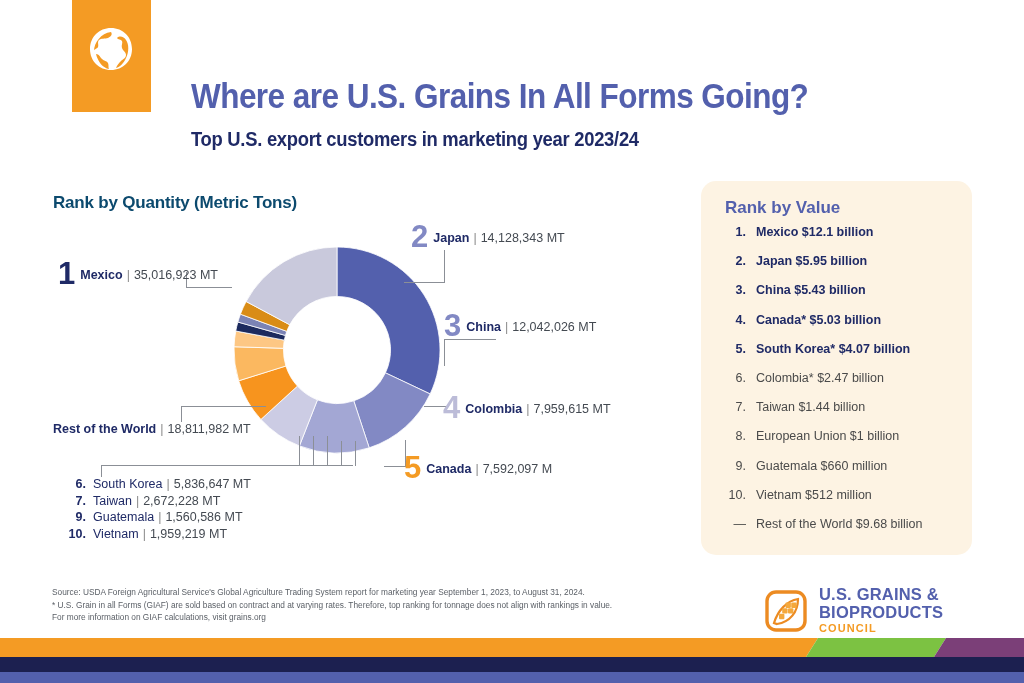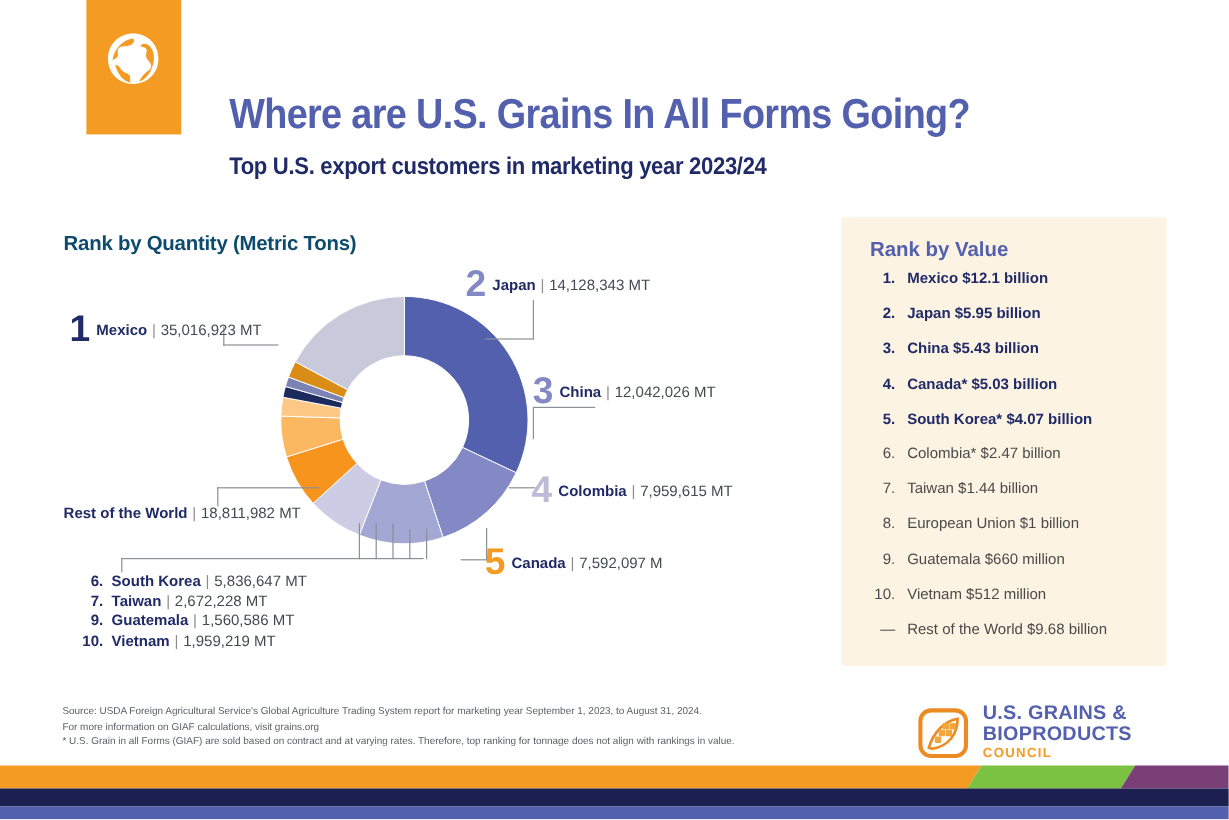--- a/index.html
+++ b/index.html
@@ -57,26 +57,26 @@
   #row-row {
     position:absolute; left:53px; top:419px; white-space:nowrap;
   }
   
   #list610 { position:absolute; left:62px; top:477px; }
   #list610 .li { white-space:nowrap; margin-bottom:2.5px; font-size:12.5px; }
   #list610 .idx {
     display:inline-block; width:24px; text-align:right;
     font-weight:bold; color:#1f2a66; font-size:12.5px;
   }
-  #list610 .nm { font-weight:bold; color:#1f2a66; padding-left:7px; }
+  #list610 .nm { font-weight:normal; color:#1f2a66; padding-left:7px; }
 
   
   #value-panel {
     position:absolute; left:701px; top:181px; width:271px; height:374px;
-    background:#fdf3e3; border-radius:2px;
+    background:#fdf3e3; border-radius:15px;
   }
   #value-heading {
     position:absolute; left:24px; top:17px;
     font-size:17px; font-weight:bold; color:#5360ad;
   }
   #value-list { position:absolute; left:24px; top:44px; width:240px; }
   #value-list .vrow {
     display:flex; align-items:baseline; height:29.2px; white-space:nowrap;
   }
   #value-list .vidx {
@@ -171,21 +171,21 @@
 <div class="ln" style="left:299px; top:436px; width:1.4px; height:30px;"></div>
 <div class="ln" style="left:313px; top:436px; width:1.4px; height:30px;"></div>
 <div class="ln" style="left:327px; top:436px; width:1.4px; height:30px;"></div>
 <div class="ln" style="left:341px; top:441px; width:1.4px; height:25px;"></div>
 <div class="ln" style="left:355px; top:441px; width:1.4px; height:25px;"></div>
 
 <div class="callout" style="left:58px; top:258px;">
   <span class="rank-num" style="color:#1f2a66;">1</span><span class="lbl-name">Mexico</span><span class="lbl-sep">|</span><span class="lbl-val">35,016,923 MT</span>
 </div>
 
-<div class="callout" style="left:388px; top:221px;">
+<div class="callout" style="left:411px; top:221px;">
   <span class="rank-num" style="color:#8289c4;">2</span><span class="lbl-name">Japan</span><span class="lbl-sep">|</span><span class="lbl-val">14,128,343 MT</span>
 </div>
 
 <div class="callout" style="left:444px; top:310px;">
   <span class="rank-num" style="color:#8289c4;">3</span><span class="lbl-name">China</span><span class="lbl-sep">|</span><span class="lbl-val">12,042,026 MT</span>
 </div>
 
 <div class="callout" style="left:443px; top:392px;">
   <span class="rank-num" style="color:#bcbcd8;">4</span><span class="lbl-name">Colombia</span><span class="lbl-sep">|</span><span class="lbl-val">7,959,615 MT</span>
 </div>
@@ -258,22 +258,22 @@
     </div>
     <div class="vrow rest">
       <span class="vidx">—</span>
       <span class="vtxt">Rest of the World $9.68 billion</span>
     </div>
   </div>
 </div>
 
 <div id="source">
   <div>Source: USDA Foreign Agricultural Service's Global Agriculture Trading System report for marketing year September 1, 2023, to August 31, 2024.</div>
+  <div>* U.S. Grain in all Forms (GIAF) are sold based on contract and at varying rates. Therefore, top ranking for tonnage does not align with rankings in value.</div>
   <div>For more information on GIAF calculations, visit grains.org</div>
-  <div>* U.S. Grain in all Forms (GIAF) are sold based on contract and at varying rates. Therefore, top ranking for tonnage does not align with rankings in value.</div>
 </div>
 
 <div id="logo">
   <svg id="logo-mark" viewBox="0 0 42 42">
     <path d="M11 2 H31 A9 9 0 0 1 40 11 V31 A9 9 0 0 1 31 40 H11 A9 9 0 0 1 2 31 V11 A9 9 0 0 1 11 2 Z" fill="none" stroke="#ec8b22" stroke-width="3.4"></path>
     <path d="M9 33 C13 20 22 11 33 9 C33 22 25 32 12 34 Z" fill="#ffffff" stroke="#ec8b22" stroke-width="2.2"></path>
     <g fill="#f4a83c">
       <rect x="20.5" y="12.5" width="5.4" height="5.4" rx="1"></rect>
       <rect x="26.2" y="12.5" width="5.4" height="5.4" rx="1"></rect>
       <rect x="17.2" y="18.2" width="5.4" height="5.4" rx="1"></rect>

